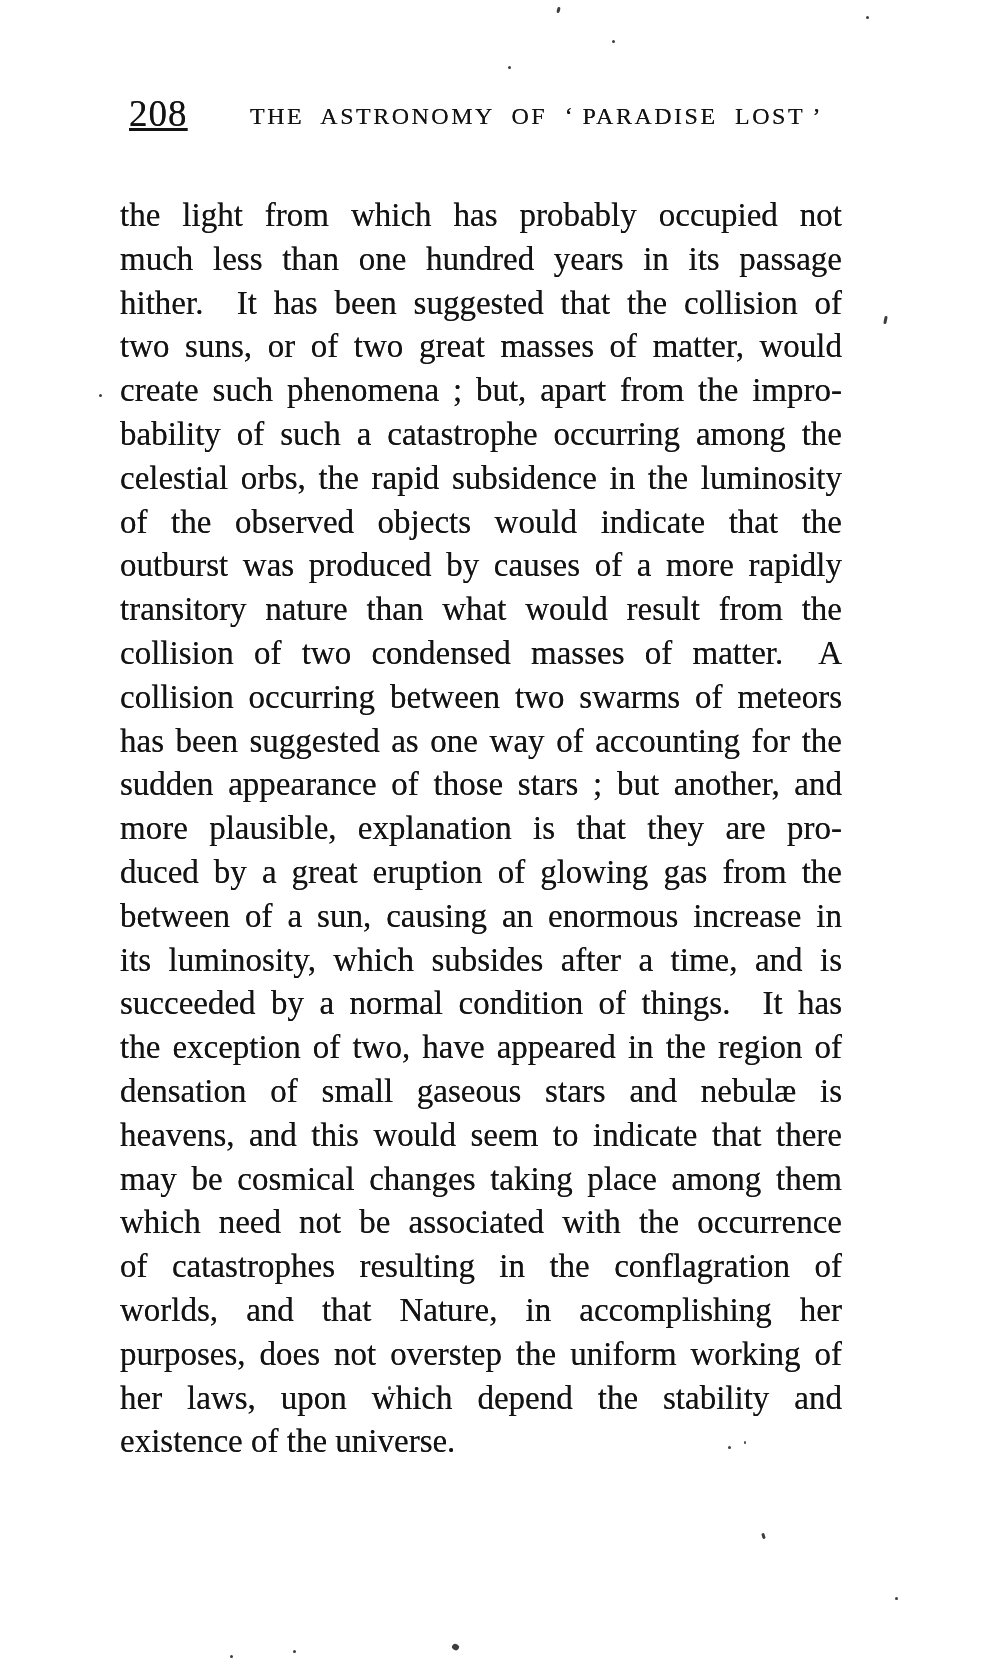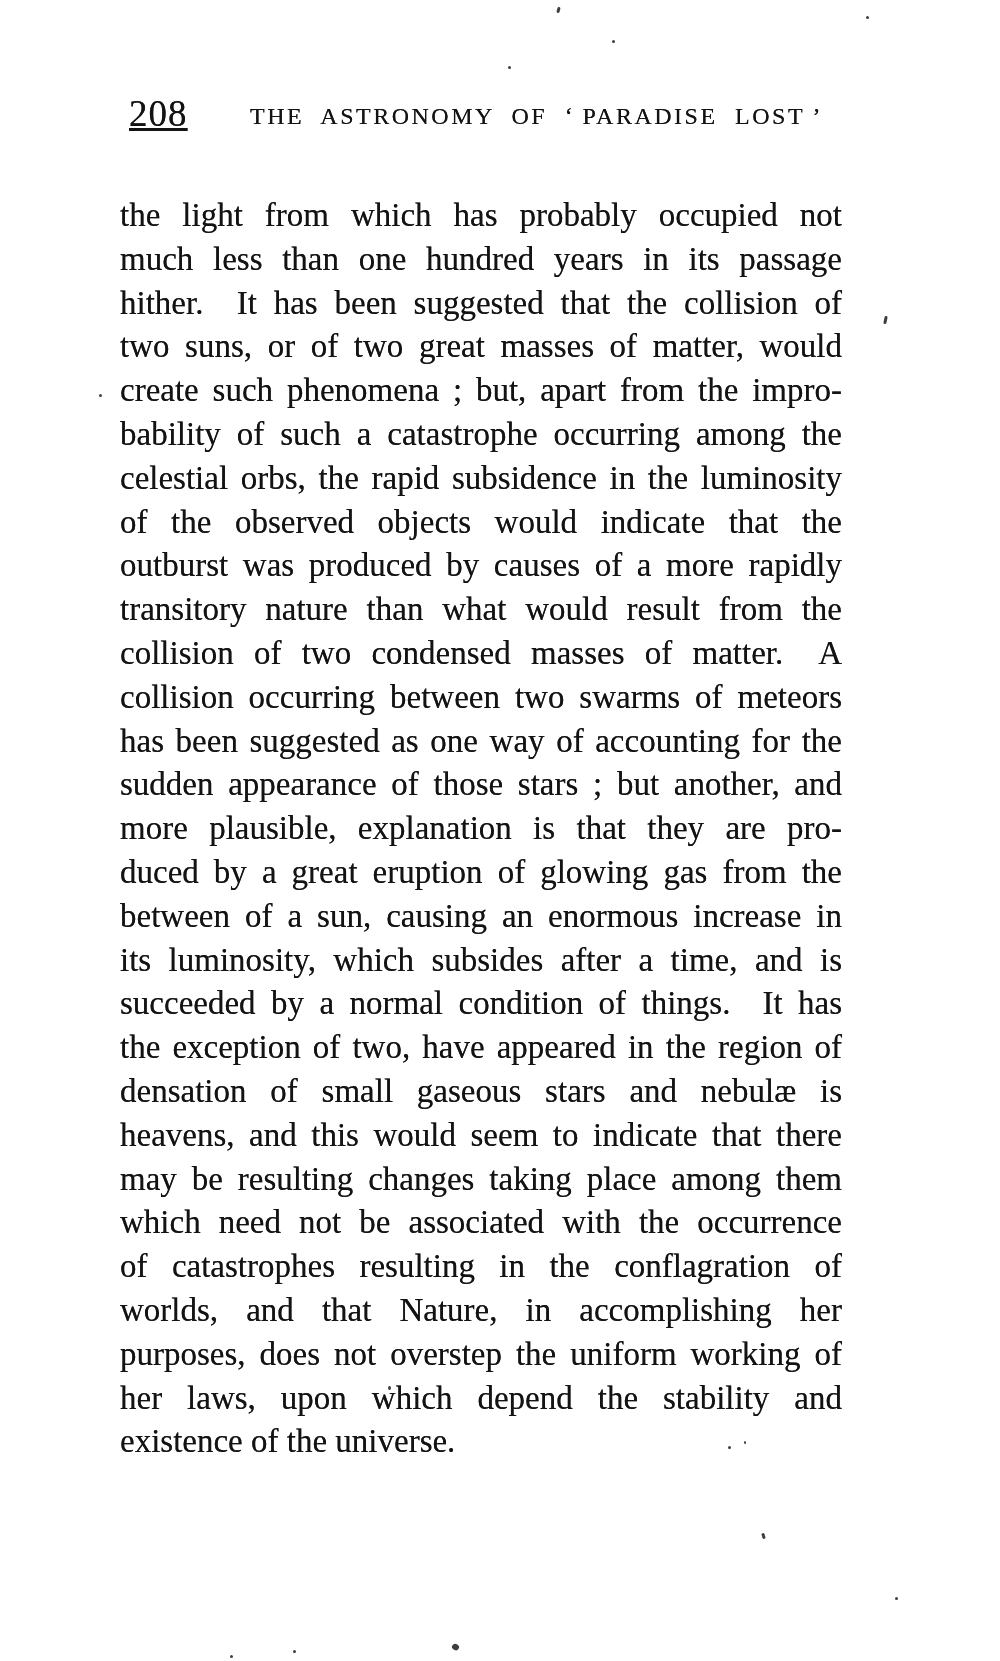--- a/index.html
+++ b/index.html
@@ -93,21 +93,21 @@
     <div class="line">has been suggested as one way of accounting for the</div>
     <div class="line">sudden appearance of those stars ; but another, and</div>
     <div class="line">more plausible, explanation is that they are pro-</div>
     <div class="line">duced by a great eruption of glowing gas from the</div>
     <div class="line">between of a sun, causing an enormous increase in</div>
     <div class="line">its luminosity, which subsides after a time, and is</div>
     <div class="line">succeeded by a normal condition of things.  It has</div>
     <div class="line">the exception of two, have appeared in the region of</div>
     <div class="line">densation of small gaseous stars and nebulæ is</div>
     <div class="line">heavens, and this would seem to indicate that there</div>
-    <div class="line">may be resulting changes taking place among them</div>
+    <div class="line">may be cosmical changes taking place among them</div>
     <div class="line">which need not be associated with the occurrence</div>
     <div class="line">of catastrophes resulting in the conflagration of</div>
     <div class="line">worlds, and that Nature, in accomplishing her</div>
     <div class="line">purposes, does not overstep the uniform working of</div>
     <div class="line">her laws, upon which depend the stability and</div>
     <div class="line last">existence of the universe.</div>
   </main>
 
   <span class="speck tick" style="left:557px;top:7px;width:3px;height:6px;transform:rotate(15deg);"></span>
   <span class="speck" style="left:866px;top:16px;width:3px;height:3px;"></span>

